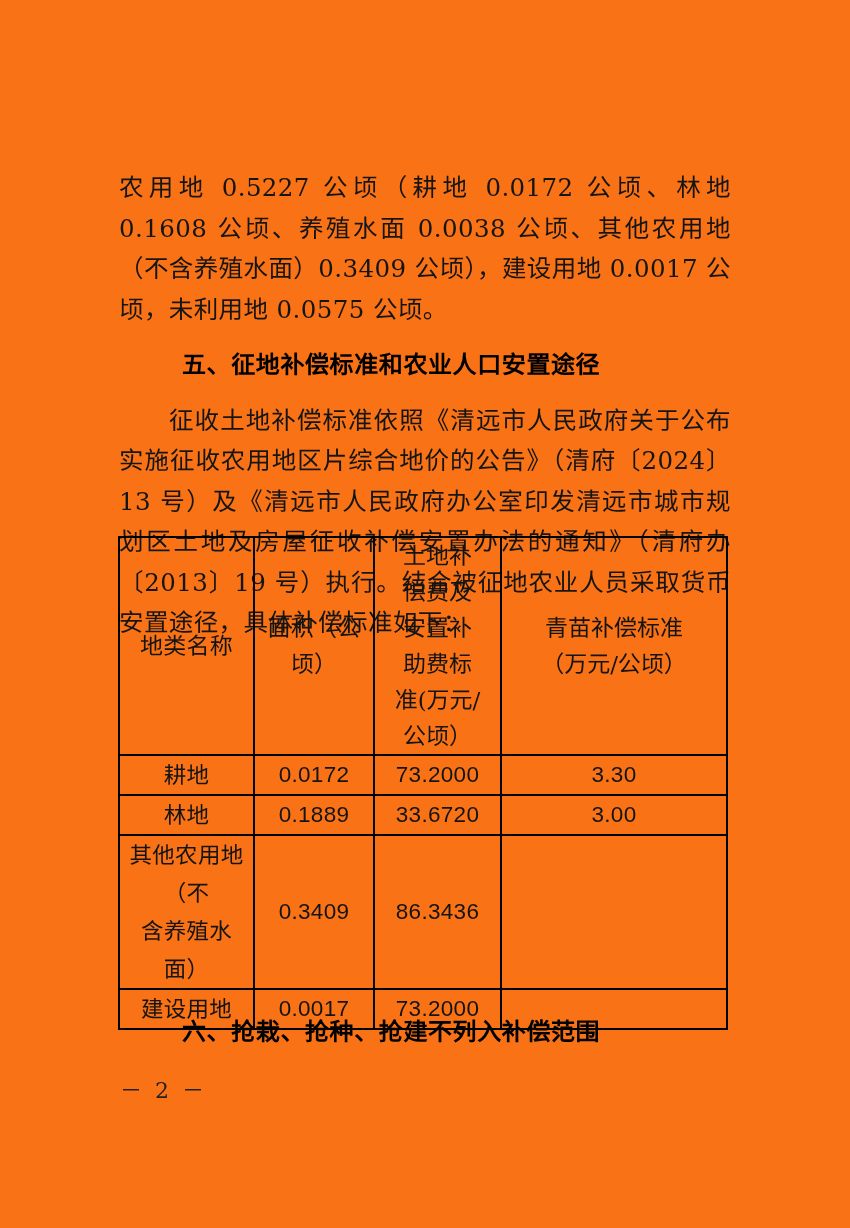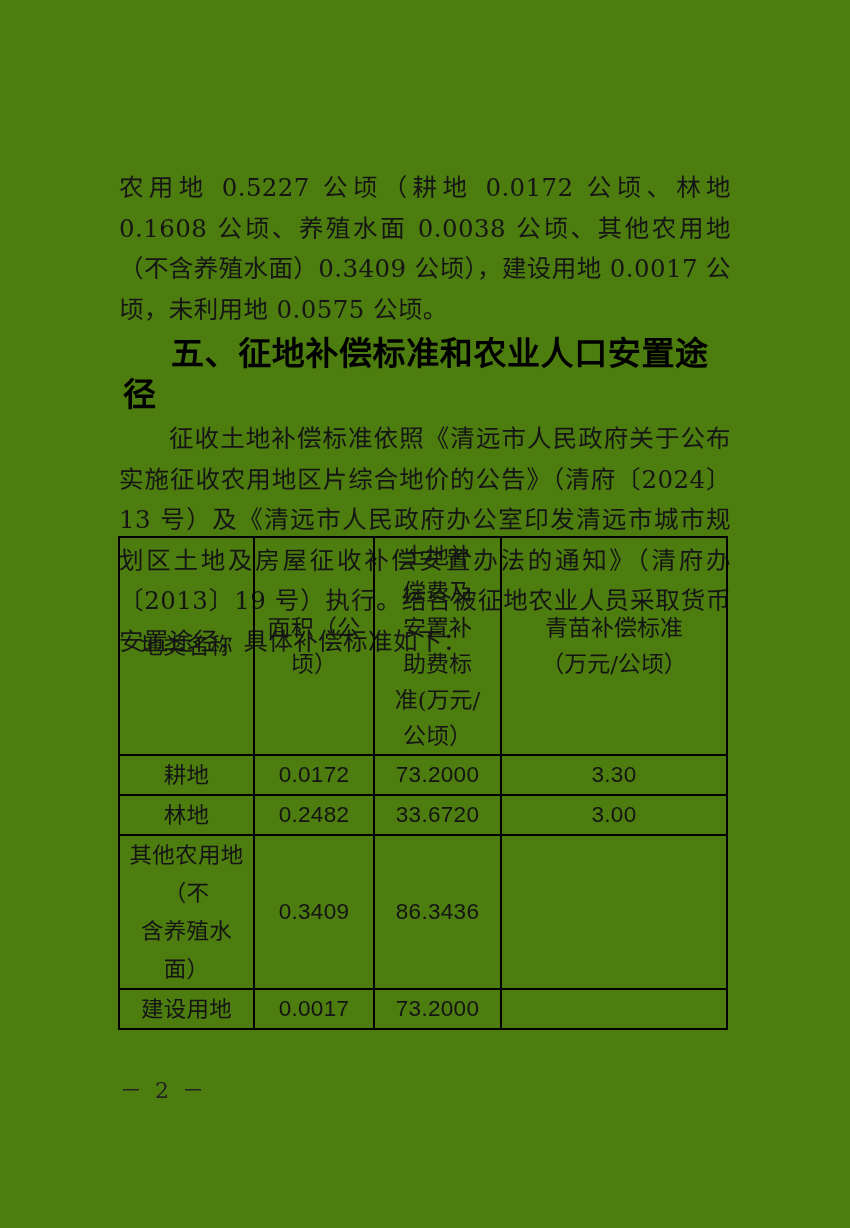--- a/index.html
+++ b/index.html
@@ -15,21 +15,21 @@
     font-family: "DejaVu Serif", "Liberation Serif", serif;
     color: #111111;
     overflow: hidden;
   }
 
   .page {
     position: absolute;
     left: 0; top: 0;
     width: 850px;
     height: 1228px;
-    background: #4d7c0f;
+    background: #f97316;
   }
 
   
   .content {
     position: absolute;
     left: 119px;
     top: 168px;
     width: 612px;
   }
 
@@ -42,22 +42,22 @@
     text-justify: inter-ideograph;
     color: #151515;
     font-family: "DejaVu Serif", "Liberation Serif", serif;
   }
 
   p.body-text.indent {
     text-indent: 50px;
   }
 
   h2.section-heading {
-    margin: 4px;
-    font-size: 33px;
+    margin: 15px;
+    font-size: 24px;
     line-height: 40.5px;
     font-weight: bold;
     text-indent: 48px;
     letter-spacing: 0.6px;
     color: #000000;
     font-family: "DejaVu Sans", "Liberation Sans", sans-serif;
   }
 
   
   .table-wrap {
@@ -183,21 +183,21 @@
 
         <tr>
           <td><span>耕地</span></td>
           <td class="num">0.0172</td>
           <td class="num">73.2000</td>
           <td class="num">3.30</td>
         </tr>
 
         <tr>
           <td><span>林地</span></td>
-          <td class="num">0.2482</td>
+          <td class="num">0.1889</td>
           <td class="num">33.6720</td>
           <td class="num">3.00</td>
         </tr>
 
 
         <tr class="tall">
           <td class="name-cell-wrap">
             <span>其他农用地（不</span><br>
             <span>含养殖水面）</span>
           </td>
@@ -212,16 +212,19 @@
           <td class="num">73.2000</td>
           <td class="num"></td>
         </tr>
 
 
 
       </tbody>
     </table>
   </div>
 
+  <div class="bottom-heading">
+    <h2 class="section-heading">六、抢栽、抢种、抢建不列入补偿范围</h2>
+  </div>
 
   <div class="page-number">－ 2 －</div>
 
 </div>
 
 </body></html>

